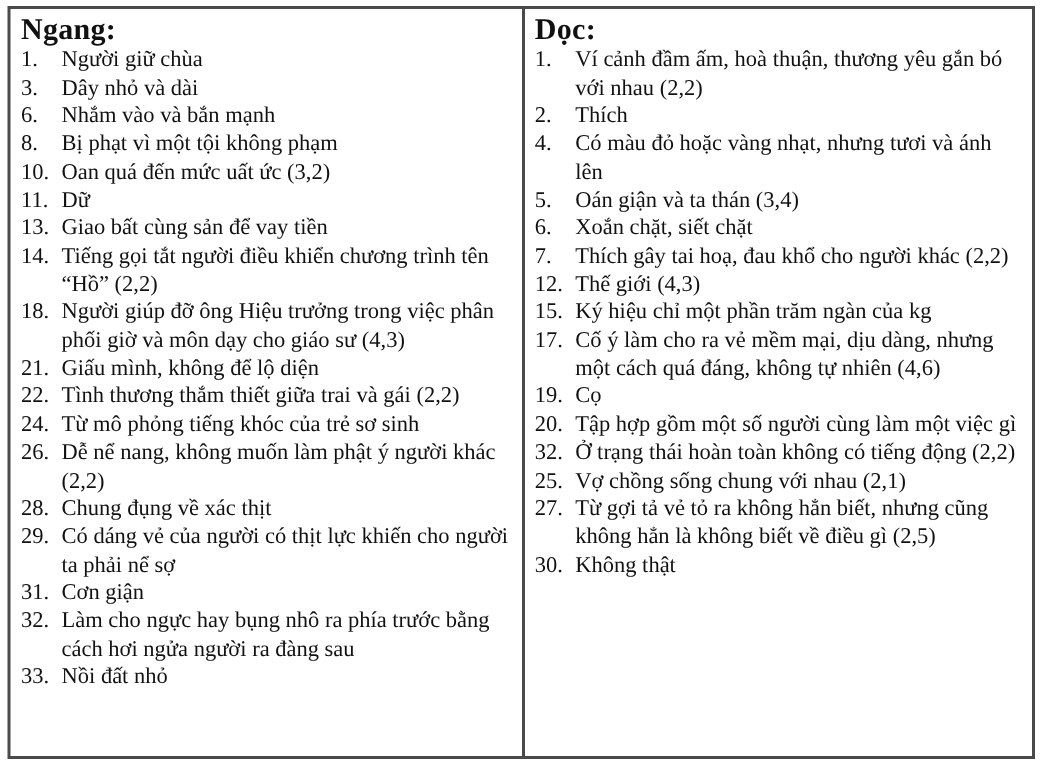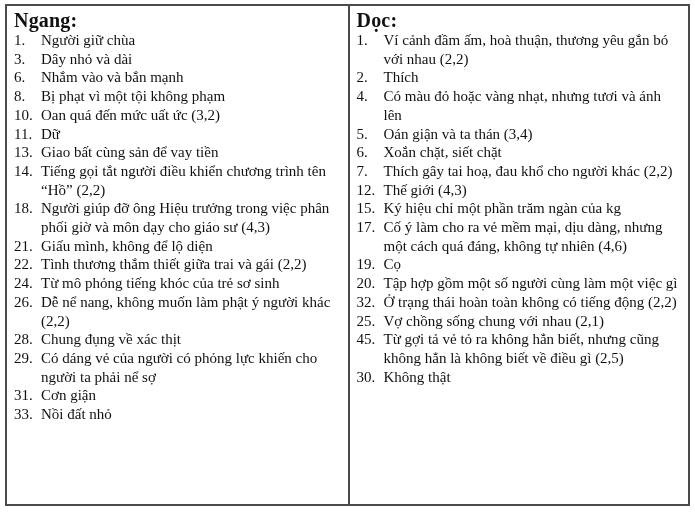--- a/index.html
+++ b/index.html
@@ -69,38 +69,39 @@
     <div class="clue"><span class="num">10.</span><span>Oan quá đến mức uất ức (3,2)</span></div>
     <div class="clue"><span class="num">11.</span><span>Dữ</span></div>
     <div class="clue"><span class="num">13.</span><span>Giao bất cùng sản để vay tiền</span></div>
     <div class="clue"><span class="num">14.</span><span>Tiếng gọi tắt người điều khiển chương trình tên “Hồ” (2,2)</span></div>
     <div class="clue"><span class="num">18.</span><span>Người giúp đỡ ông Hiệu trưởng trong việc phân phối giờ và môn dạy cho giáo sư (4,3)</span></div>
     <div class="clue"><span class="num">21.</span><span>Giấu mình, không để lộ diện</span></div>
     <div class="clue"><span class="num">22.</span><span>Tình thương thắm thiết giữa trai và gái (2,2)</span></div>
     <div class="clue"><span class="num">24.</span><span>Từ mô phỏng tiếng khóc của trẻ sơ sinh</span></div>
     <div class="clue"><span class="num">26.</span><span>Dễ nể nang, không muốn làm phật ý người khác (2,2)</span></div>
     <div class="clue"><span class="num">28.</span><span>Chung đụng về xác thịt</span></div>
-    <div class="clue"><span class="num">29.</span><span>Có dáng vẻ của người có phỏng lực khiến cho người ta phải nể sợ</span></div>
+    <div class="clue"><span class="num">29.</span><span>Có dáng vẻ của người có thịt lực khiến cho người ta phải nể sợ</span></div>
     <div class="clue"><span class="num">31.</span><span>Cơn giận</span></div>
+    <div class="clue"><span class="num">32.</span><span>Làm cho ngực hay bụng nhô ra phía trước bằng cách hơi ngửa người ra đàng sau</span></div>
     <div class="clue"><span class="num">33.</span><span>Nồi đất nhỏ</span></div>
   </div>
 
   <div class="clue-col right">
     <div class="col-header">Dọc:</div>
 
     <div class="clue"><span class="num">1.</span><span>Ví cảnh đầm ấm, hoà thuận, thương yêu gắn bó với nhau (2,2)</span></div>
     <div class="clue"><span class="num">2.</span><span>Thích</span></div>
     <div class="clue"><span class="num">4.</span><span>Có màu đỏ hoặc vàng nhạt, nhưng tươi và ánh lên</span></div>
     <div class="clue"><span class="num">5.</span><span>Oán giận và ta thán (3,4)</span></div>
     <div class="clue"><span class="num">6.</span><span>Xoắn chặt, siết chặt</span></div>
     <div class="clue"><span class="num">7.</span><span>Thích gây tai hoạ, đau khổ cho người khác (2,2)</span></div>
     <div class="clue"><span class="num">12.</span><span>Thế giới (4,3)</span></div>
     <div class="clue"><span class="num">15.</span><span>Ký hiệu chỉ một phần trăm ngàn của kg</span></div>
     <div class="clue"><span class="num">17.</span><span>Cố ý làm cho ra vẻ mềm mại, dịu dàng, nhưng một cách quá đáng, không tự nhiên (4,6)</span></div>
     <div class="clue"><span class="num">19.</span><span>Cọ</span></div>
     <div class="clue"><span class="num">20.</span><span>Tập hợp gồm một số người cùng làm một việc gì</span></div>
     <div class="clue"><span class="num">32.</span><span>Ở trạng thái hoàn toàn không có tiếng động (2,2)</span></div>
     <div class="clue"><span class="num">25.</span><span>Vợ chồng sống chung với nhau (2,1)</span></div>
-    <div class="clue"><span class="num">45.</span><span>Từ gợi tả vẻ tỏ ra không hẳn biết, nhưng cũng không hẳn là không biết về điều gì (2,5)</span></div>
+    <div class="clue"><span class="num">27.</span><span>Từ gợi tả vẻ tỏ ra không hẳn biết, nhưng cũng không hẳn là không biết về điều gì (2,5)</span></div>
     <div class="clue"><span class="num">30.</span><span>Không thật</span></div>
   </div>
 
 </div>
 
 </body></html>

